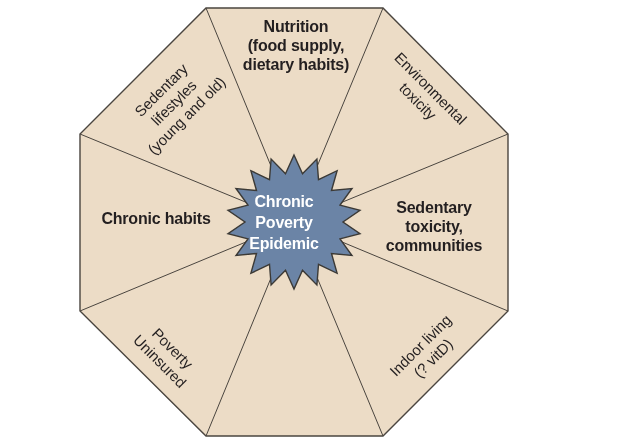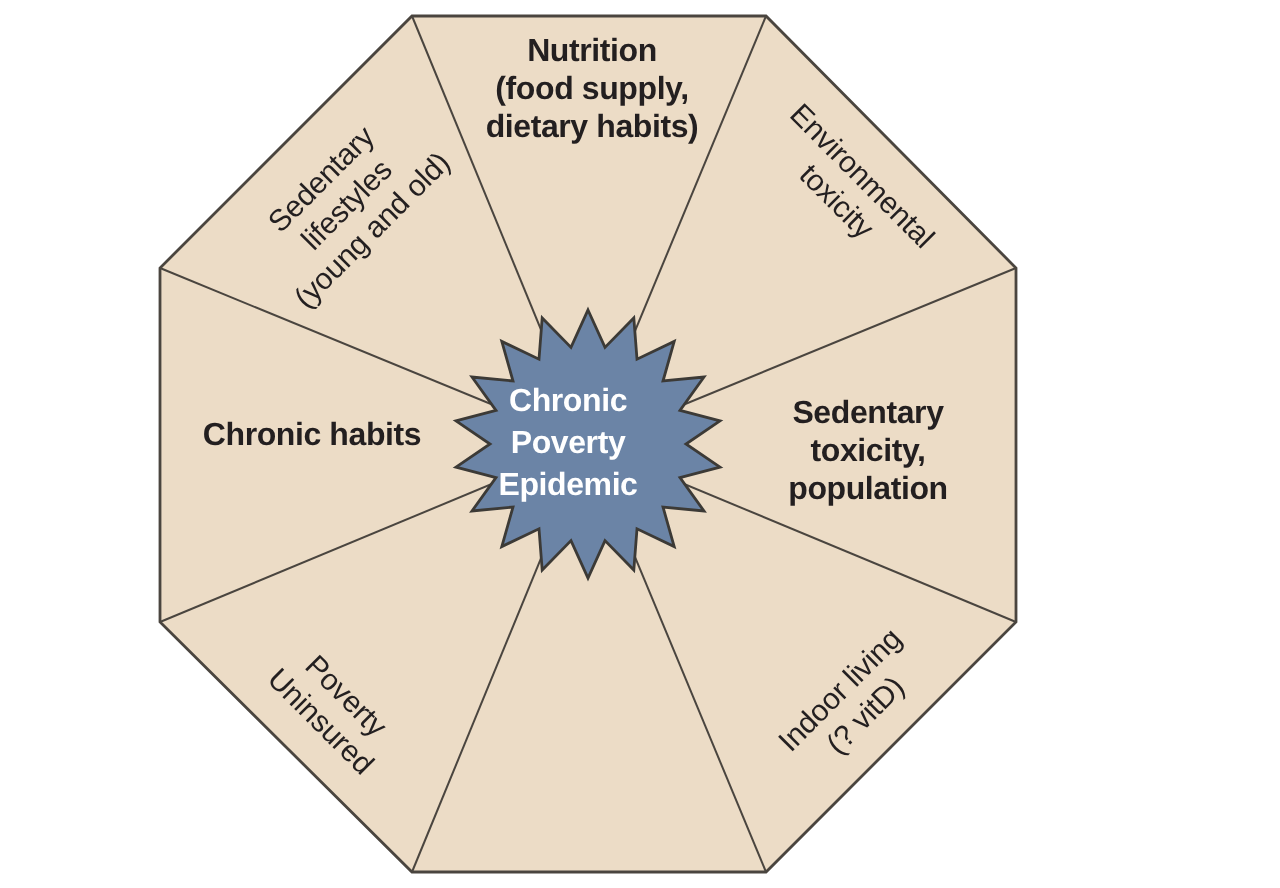--- a/index.html
+++ b/index.html
@@ -97,21 +97,21 @@
   </div>
 
   <div class="lbl diag diag-down" style="left:424px; top:95px;">
     <span>Environmental</span>
     <span>toxicity</span>
   </div>
 
   <div class="lbl bold" style="left:434px; top:226px;">
     <span>Sedentary</span>
     <span>toxicity,</span>
-    <span>population</span>
+    <span>communities</span>
   </div>
 
   <div class="lbl diag diag-up" style="left:427px; top:352px;">
     <span>Indoor living</span>
     <span>(? vitD)</span>
   </div>
 
 
   <div class="lbl diag diag-down" style="left:166px; top:355px;">
     <span>Poverty</span>

